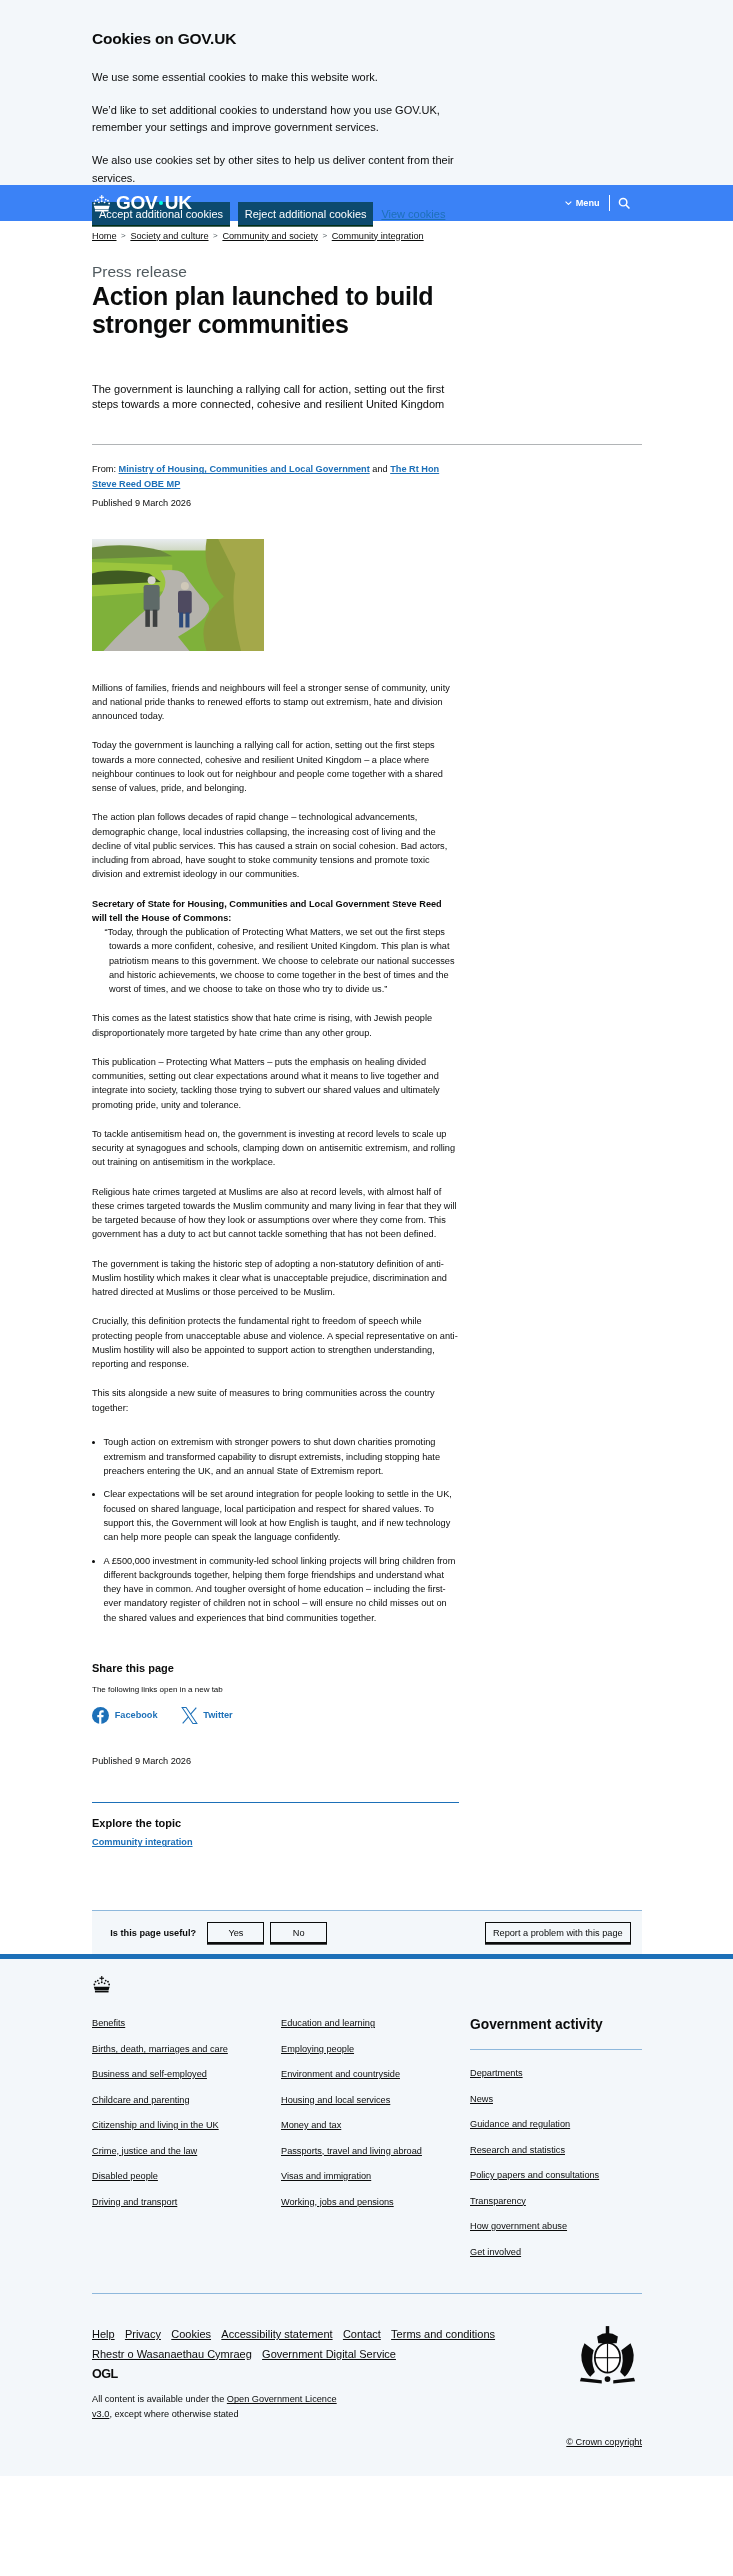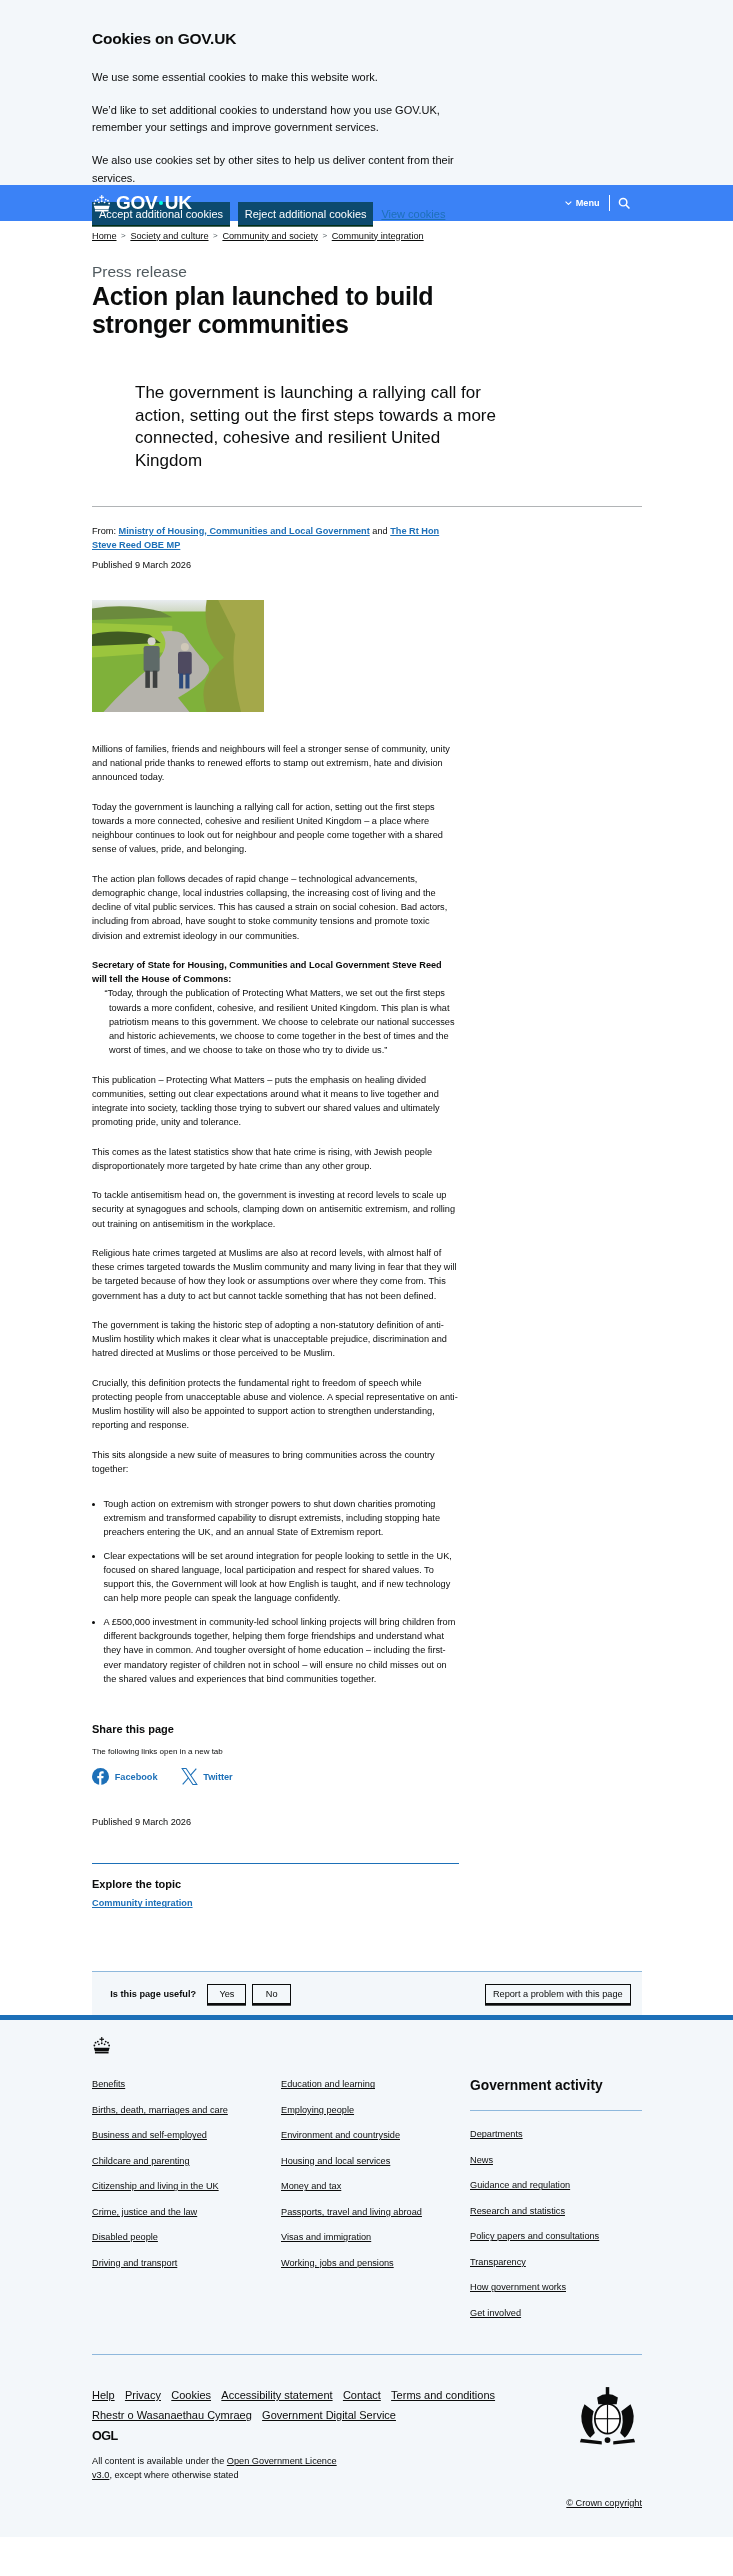--- a/index.html
+++ b/index.html
@@ -35,21 +35,21 @@
     .search-btn { padding-left: 8px; display: flex; align-items: center; background: none; border: none; cursor: pointer; margin-right: 11.5px; }
 
     
     .breadcrumbs { padding-top: 9.7px; font-size: 9.2px; display: flex; align-items: center; flex-wrap: wrap; }
     .breadcrumbs a { color: #0b0c0c; }
     .breadcrumbs .sep { color: #505a5f; margin: 0 4.6px; font-size: 8px; }
 
     
     .caption { color: #505a5f; font-size: 15.5px; margin-top: 22px; line-height: 1.1; }
     h1.title { font-size: 25px; font-weight: 700; line-height: 1.1; margin-top: 3.4px; max-width: 367px; letter-spacing: -0.3px; }
-    .lead { font-size: 17px; line-height: 1.33; max-width: 367px; margin-top: 44px; margin-left: 43px; }
+    .lead { font-size: 11px; line-height: 1.33; max-width: 367px; margin-top: 44px; }
     .divider { border: none; border-top: 0.6px solid #b1b4b6; margin-top: 33px; }
 
     .metadata { margin-top: 17px; font-size: 9.2px; line-height: 1.6; max-width: 367px; }
     .metadata a { font-weight: 700; }
     .metadata .pub { margin-top: 4.6px; }
 
     .hero-img { margin-top: 27.5px; width: 172px; height: 112px; display: block; }
 
     
     .body { max-width: 367px; margin-top: 30px; font-size: 9.2px; line-height: 1.55; }
@@ -69,21 +69,21 @@
 
     .explore { max-width: 367px; border-top: 1.1px solid #1d70b8; margin-top: 36px; padding-top: 14.3px; }
     .explore h2 { font-size: 11px; font-weight: 700; margin-bottom: 8px; }
     .explore a { font-weight: 700; font-size: 9.2px; }
 
     
     .feedback { margin-top: 63px; background: #f3f7fa; border-top: 0.6px solid #8eb8dc; height: 44px; display: flex; align-items: center; justify-content: space-between; padding: 0 11.5px 0 18.3px; width: 550px; margin-left: auto; margin-right: auto; }
     .feedback .left { display: flex; align-items: center; gap: 5.7px; }
     .feedback .q { font-weight: 700; font-size: 9.2px; margin-right: 5.7px; }
     .btn-secondary { background: #f3f7fa; border: 0.6px solid #0b0c0c; box-shadow: 0 1.7px 0 #0b0c0c; font-size: 9.2px; color: #0b0c0c; height: 20.6px; padding: 0 6.9px; font-family: "Liberation Sans", sans-serif; cursor: pointer; }
-    .btn-secondary.fixed { width: 39px; }
+    .btn-secondary.fixed { width: 57px; }
 
     
     .footer { background: #f3f7fa; border-top: 5.7px solid #1d70b8; padding-top: 17px; padding-bottom: 29px; }
     .footer h2 { font-size: 13.8px; font-weight: 700; padding-bottom: 17px; border-bottom: 0.6px solid #8eb8dc; margin-bottom: 17px; }
     .footer-nav { display: flex; gap: 17px; margin-top: 22px; }
     .footer-nav .col-services { width: 361px; }
     .footer-nav .col-gov { width: 172px; }
     .footer-links { display: grid; row-gap: 0; }
     .footer-links.two { grid-template-columns: 1fr 1fr; column-gap: 17px; }
     .footer-links a { color: #0b0c0c; font-size: 9.2px; line-height: 1.4; display: block; margin-bottom: 12.6px; width: max-content; }
@@ -203,22 +203,22 @@
     <rect x="152" y="128" width="7" height="26" fill="#2d4a7a"></rect>
     <rect x="163" y="128" width="7" height="26" fill="#2d4a7a"></rect>
   </svg>
 
   <article class="body">
     <p>Millions of families, friends and neighbours will feel a stronger sense of community, unity and national pride thanks to renewed efforts to stamp out extremism, hate and division announced today.</p>
     <p>Today the government is launching a rallying call for action, setting out the first steps towards a more connected, cohesive and resilient United Kingdom – a place where neighbour continues to look out for neighbour and people come together with a shared sense of values, pride, and belonging.</p>
     <p>The action plan follows decades of rapid change – technological advancements, demographic change, local industries collapsing, the increasing cost of living and the decline of vital public services. This has caused a strain on social cohesion. Bad actors, including from abroad, have sought to stoke community tensions and promote toxic division and extremist ideology in our communities.</p>
     <h3>Secretary of State for Housing, Communities and Local Government Steve Reed will tell the House of Commons:</h3>
     <blockquote>“Today, through the publication of Protecting What Matters, we set out the first steps towards a more confident, cohesive, and resilient United Kingdom. This plan is what patriotism means to this government. We choose to celebrate our national successes and historic achievements, we choose to come together in the best of times and the worst of times, and we choose to take on those who try to divide us.”</blockquote>
+    <p>This comes as the latest statistics show that hate crime is rising, with Jewish people disproportionately more targeted by hate crime than any other group.</p>
     <p>This publication – Protecting What Matters – puts the emphasis on healing divided communities, setting out clear expectations around what it means to live together and integrate into society, tackling those trying to subvert our shared values and ultimately promoting pride, unity and tolerance.</p>
-    <p>This comes as the latest statistics show that hate crime is rising, with Jewish people disproportionately more targeted by hate crime than any other group.</p>
     <p>To tackle antisemitism head on, the government is investing at record levels to scale up security at synagogues and schools, clamping down on antisemitic extremism, and rolling out training on antisemitism in the workplace.</p>
     <p>Religious hate crimes targeted at Muslims are also at record levels, with almost half of these crimes targeted towards the Muslim community and many living in fear that they will be targeted because of how they look or assumptions over where they come from. This government has a duty to act but cannot tackle something that has not been defined.</p>
     <p>The government is taking the historic step of adopting a non-statutory definition of anti-Muslim hostility which makes it clear what is unacceptable prejudice, discrimination and hatred directed at Muslims or those perceived to be Muslim.</p>
     <p>Crucially, this definition protects the fundamental right to freedom of speech while protecting people from unacceptable abuse and violence. A special representative on anti-Muslim hostility will also be appointed to support action to strengthen understanding, reporting and response.</p>
     <p style="margin-bottom:0">This sits alongside a new suite of measures to bring communities across the country together:</p>
     <ul>
       <li>Tough action on extremism with stronger powers to shut down charities promoting extremism and transformed capability to disrupt extremists, including stopping hate preachers entering the UK, and an annual State of Extremism report.</li>
       <li>Clear expectations will be set around integration for people looking to settle in the UK, focused on shared language, local participation and respect for shared values. To support this, the Government will look at how English is taught, and if new technology can help more people can speak the language confidently.</li>
       <li>A £500,000 investment in community-led school linking projects will bring children from different backgrounds together, helping them forge friendships and understand what they have in common. And tougher oversight of home education – including the first-ever mandatory register of children not in school – will ensure no child misses out on the shared values and experiences that bind communities together.</li>
     </ul>
@@ -308,21 +308,21 @@
       </div>
       <div class="col-gov">
         <h2>Government activity</h2>
         <div class="footer-links">
           <a href="#">Departments</a>
           <a href="#">News</a>
           <a href="#">Guidance and regulation</a>
           <a href="#">Research and statistics</a>
           <a href="#">Policy papers and consultations</a>
           <a href="#">Transparency</a>
-          <a href="#">How government works</a>
+          <a href="#">How government abuse</a>
           <a href="#">Get involved</a>
         </div>
       </div>
     </div>
 
     <hr class="footer-sep">
 
     <div class="footer-meta">
       <div>
         <div class="meta-links">

